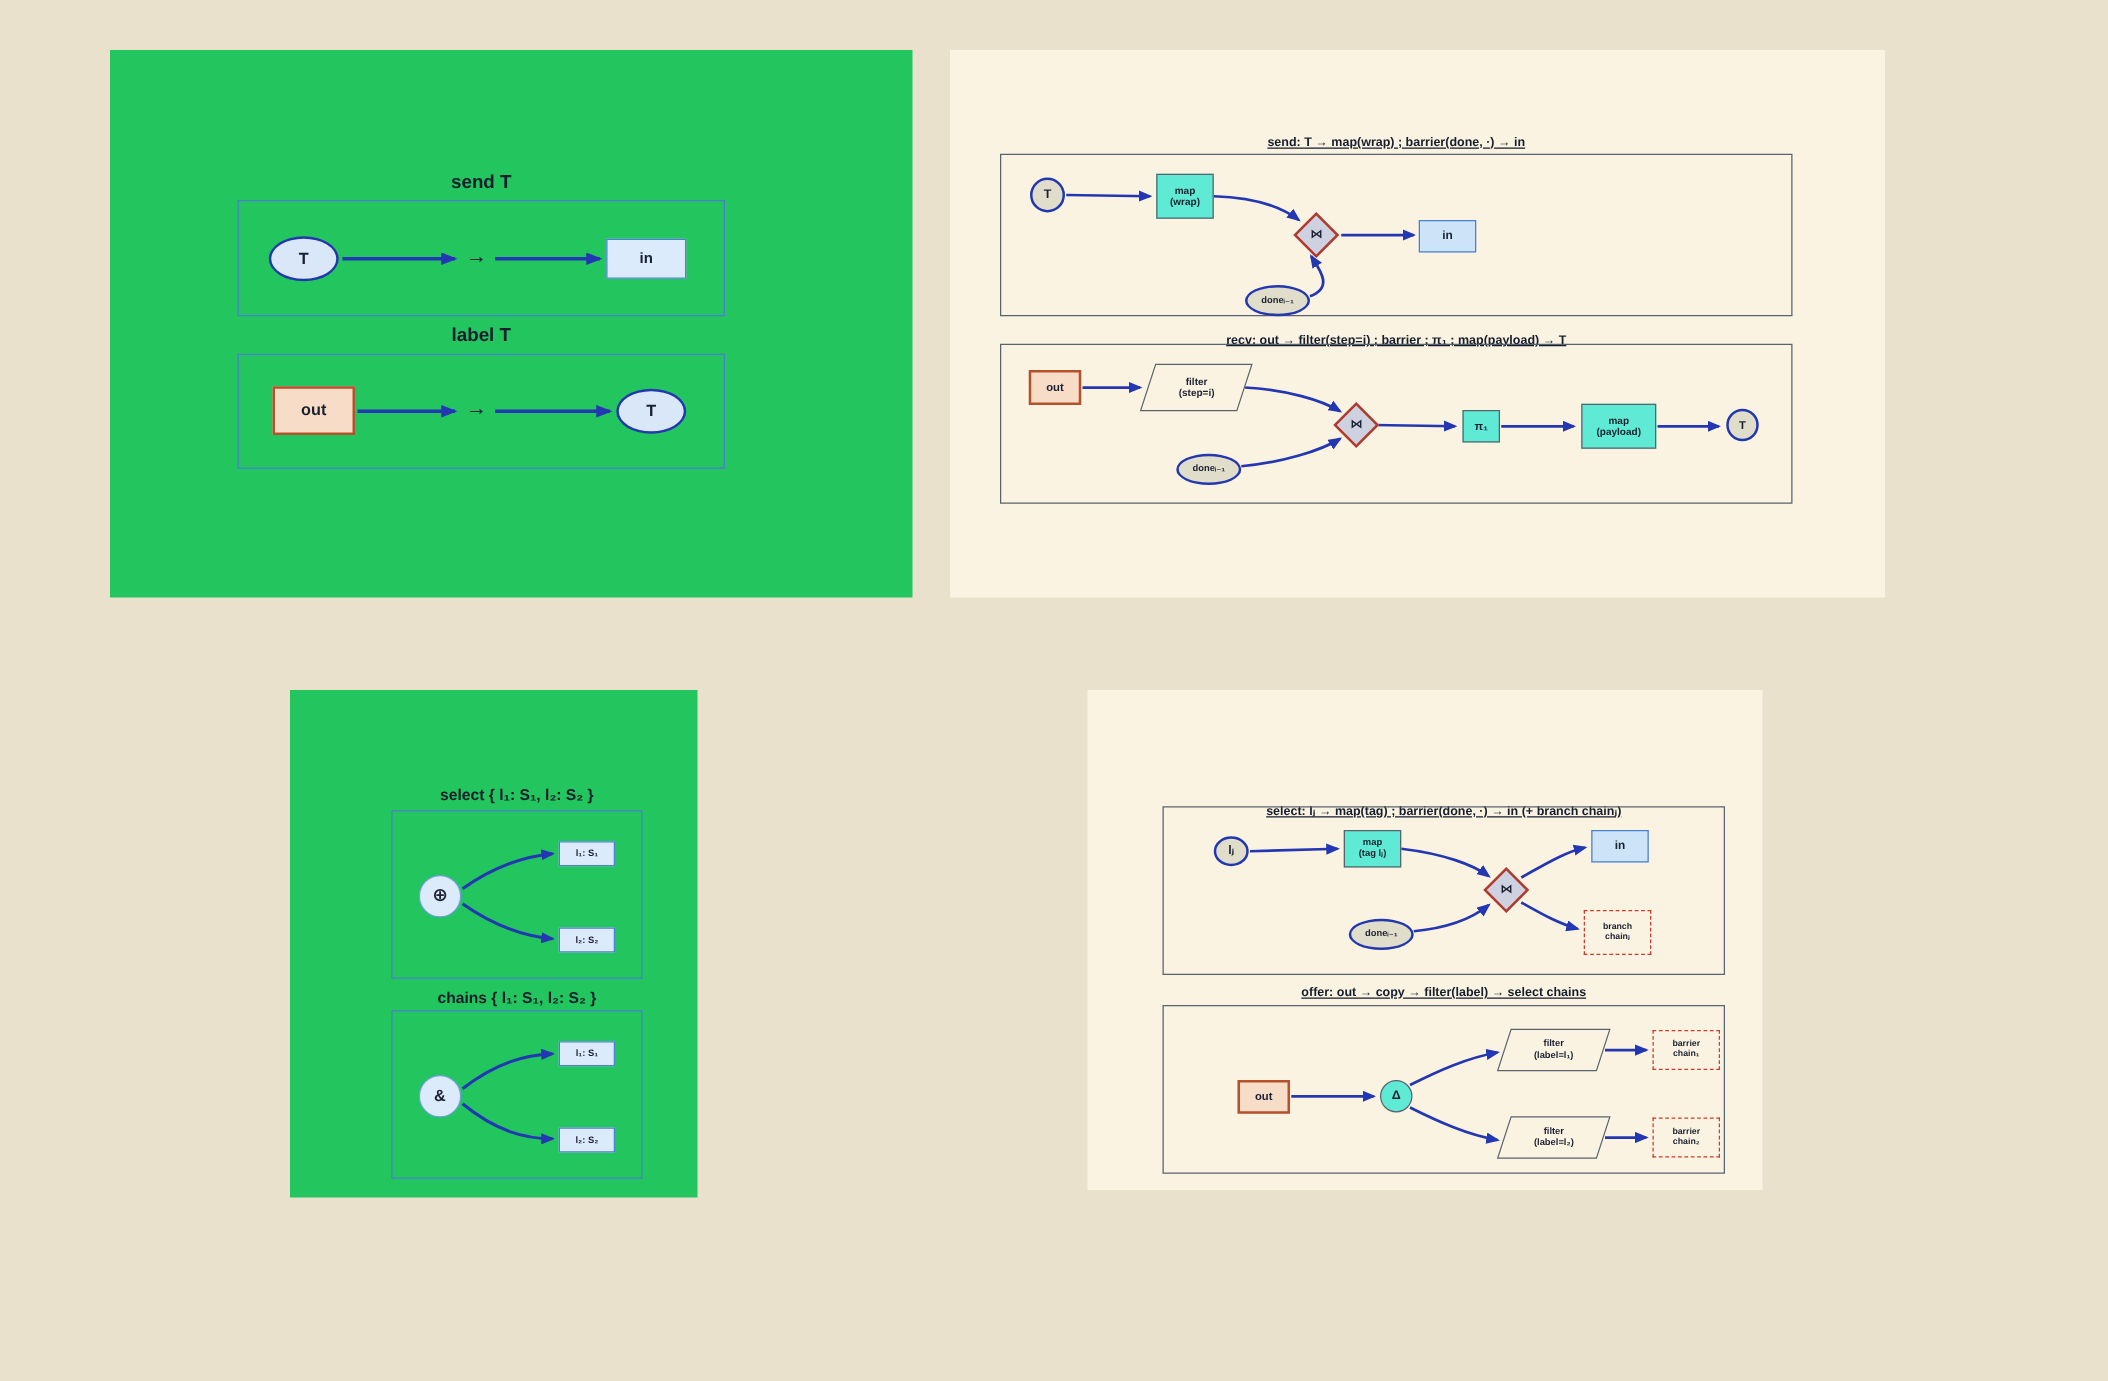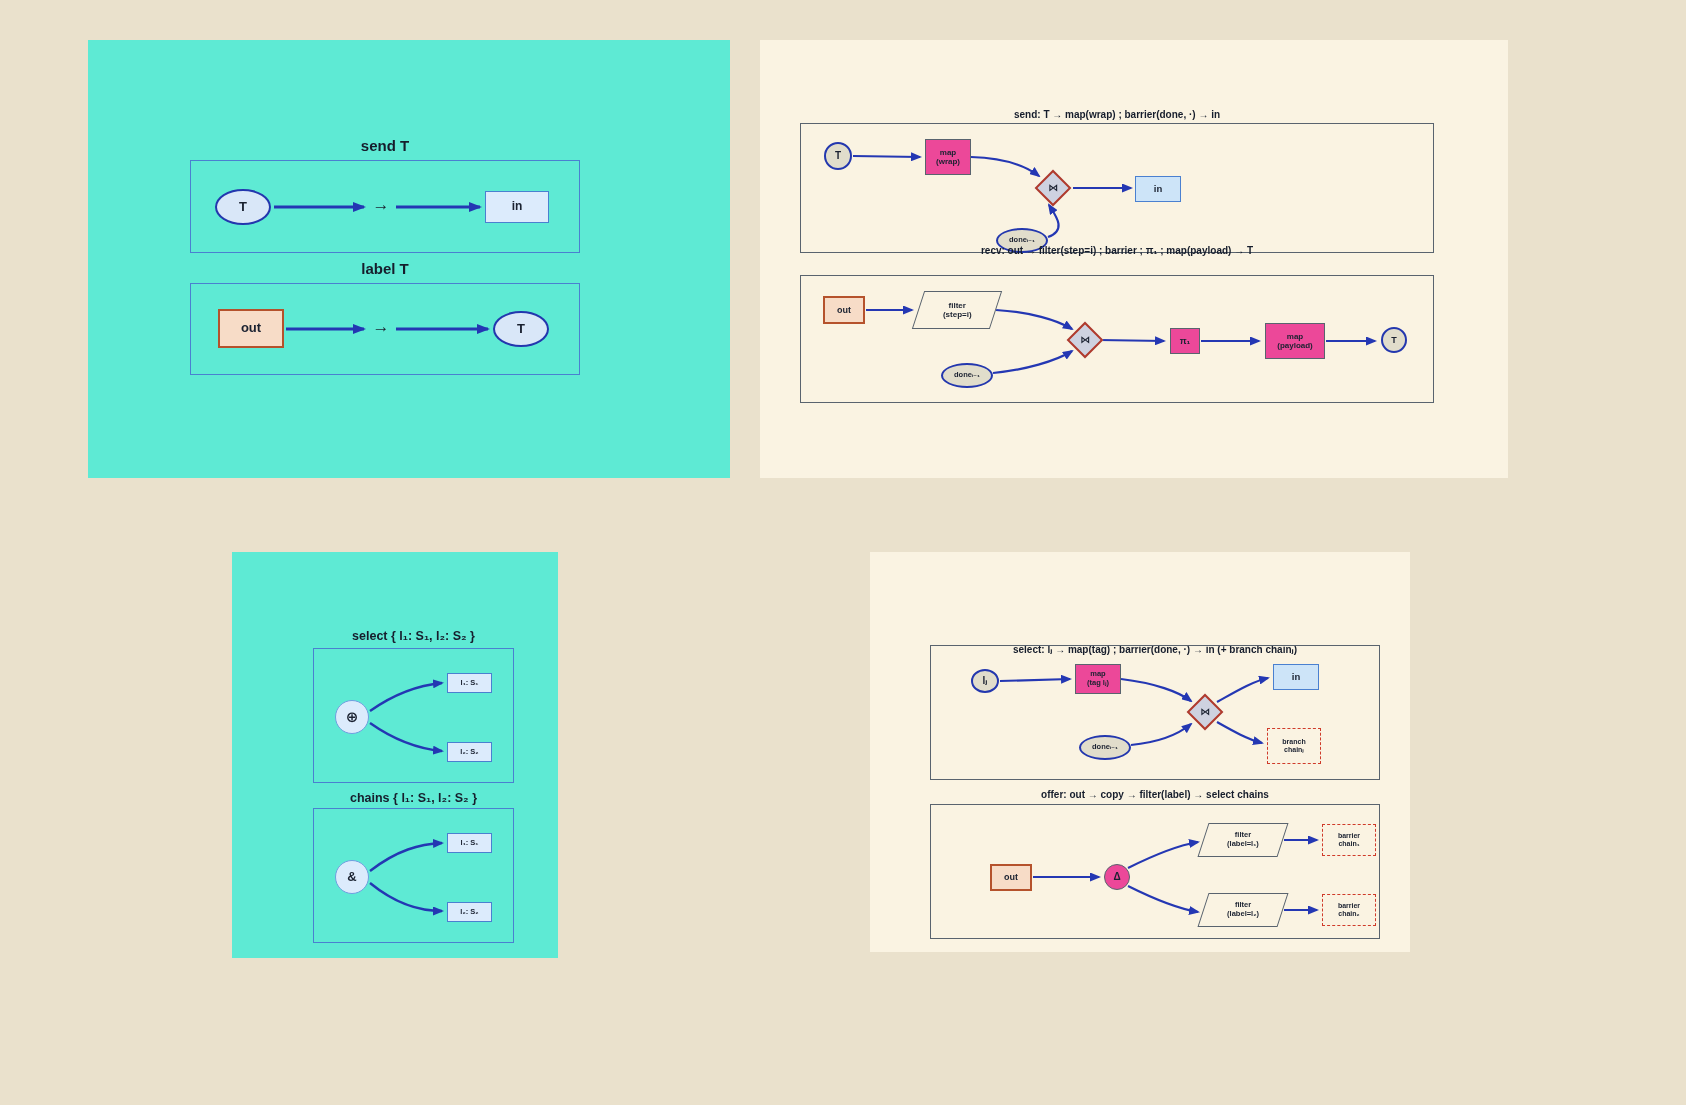--- a/index.html
+++ b/index.html
@@ -3,42 +3,42 @@
 <meta charset="utf-8">
 <style>
   html,body{margin:0;padding:0;}
   body{
     width:1686px;height:1105px;position:relative;overflow:hidden;
     background:#eae1cc;
     font-family:"Liberation Sans","DejaVu Sans",sans-serif;
     color:#1a2130;
   }
   .panel{position:absolute;box-sizing:border-box;}
-  .panel.blue{background:#5eead4;}
+  .panel.blue{background:#22c55e;}
   .panel.cream{background:#faf3e2;}
   .ttl{position:absolute;text-align:center;font-weight:bold;color:#161d2c;}
   .ttl.big{font-size:15px;}
   .ttl.mid{font-size:12.5px;}
-  .ttl.small{font-size:10px;}
+  .ttl.small{font-size:10px;text-decoration:underline;}
   .frame{position:absolute;box-sizing:border-box;}
   .frame.blue-b{border:1.7px solid #4a80d0;}
   .frame.gray-b{border:1.6px solid #59636e;}
   .node{position:absolute;box-sizing:border-box;display:flex;align-items:center;justify-content:center;text-align:center;}
   .lbl{white-space:pre-line;line-height:1.15;font-weight:bold;color:#1a2130;}
   .ellipse{border-radius:50%;}
   .b-navy{border:2.4px solid #2337ae;}
   .b-blue{border:1.7px solid #4a80d0;}
   .b-gray{border:1.6px solid #59636e;}
   .b-orange{border:2.2px solid #b5522c;}
   .f-panelblue{background:#d9e7f8;}
   .f-ltblue{background:#dcebfc;}
   .f-inblue{background:#cde4f8;}
   .f-orange{background:#f7dcc7;}
   .f-done{background:#e1ddcb;}
-  .f-cream{background:#ec4899;}
+  .f-cream{background:#5eead4;}
   .diamond{transform:rotate(45deg);border:2.2px solid #b13a2c;background:#ced2e0;}
   .diamond .lbl{transform:rotate(-45deg);font-size:10px;}
   .para{transform:skewX(-18deg);border:1.6px solid #59636e;background:#faf3e2;}
   .para .lbl{transform:skewX(18deg);}
   .dashred{border:1.7px dashed #cf3a2a;background:transparent;}
   .midarrow{position:absolute;font-weight:bold;color:#1b2330;font-size:17px;text-align:center;}
   svg.wires{position:absolute;left:0;top:0;}
 </style>
 </head>
 <body>
@@ -112,21 +112,21 @@
   <div class="node diamond" style="left:280px;top:135px;width:26px;height:26px;">
     <span class="lbl">⋈</span>
   </div>
   <div class="node ellipse f-done" style="left:236px;top:188px;width:52px;height:25px;border:2px solid #2337ae;">
     <span class="lbl" style="font-size:7.5px;">doneᵢ₋₁</span>
   </div>
   <div class="node b-blue f-inblue" style="left:375px;top:136px;width:46px;height:26px;">
     <span class="lbl" style="font-size:9.5px;">in</span>
   </div>
 
-  <div class="ttl small" style="left:40px;top:205px;width:634px;">recv: out → filter(step=i) ; barrier ; π₁ ; map(payload) → T</div>
+  <div class="ttl small" style="left:40px;top:227px;width:634px;">recv: out → filter(step=i) ; barrier ; π₁ ; map(payload) → T</div>
   <div class="frame gray-b" style="left:40px;top:235px;width:634px;height:128px;"></div>
   <div class="node b-orange f-orange" style="left:63px;top:256px;width:42px;height:28px;">
     <span class="lbl" style="font-size:9px;">out</span>
   </div>
   <div class="node para" style="left:158px;top:251px;width:78px;height:38px;">
     <span class="lbl" style="font-size:8px;">filter
 (step=i)</span>
   </div>
   <div class="node diamond" style="left:312px;top:287px;width:26px;height:26px;">
     <span class="lbl">⋈</span>

